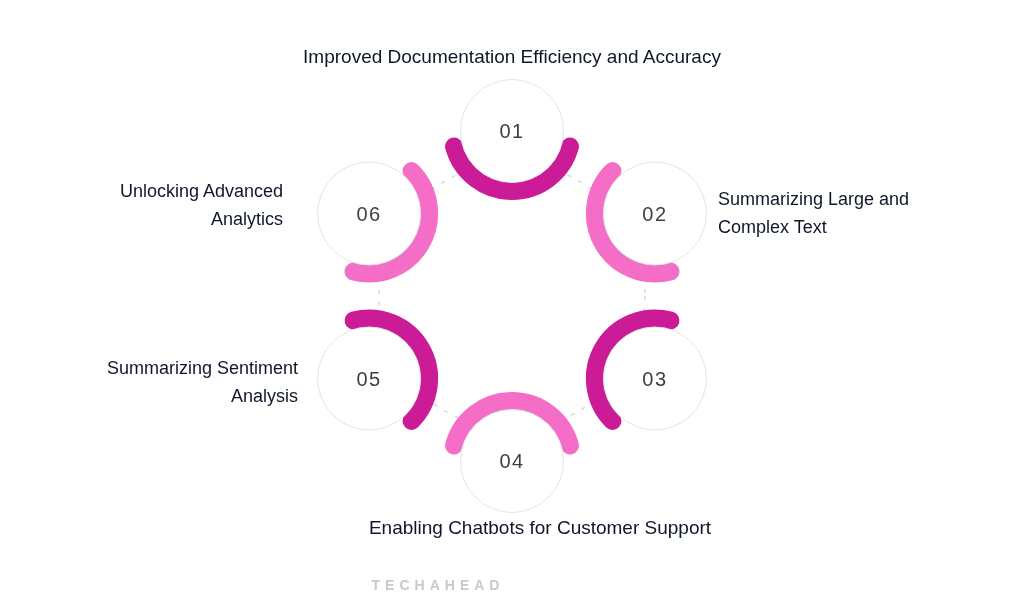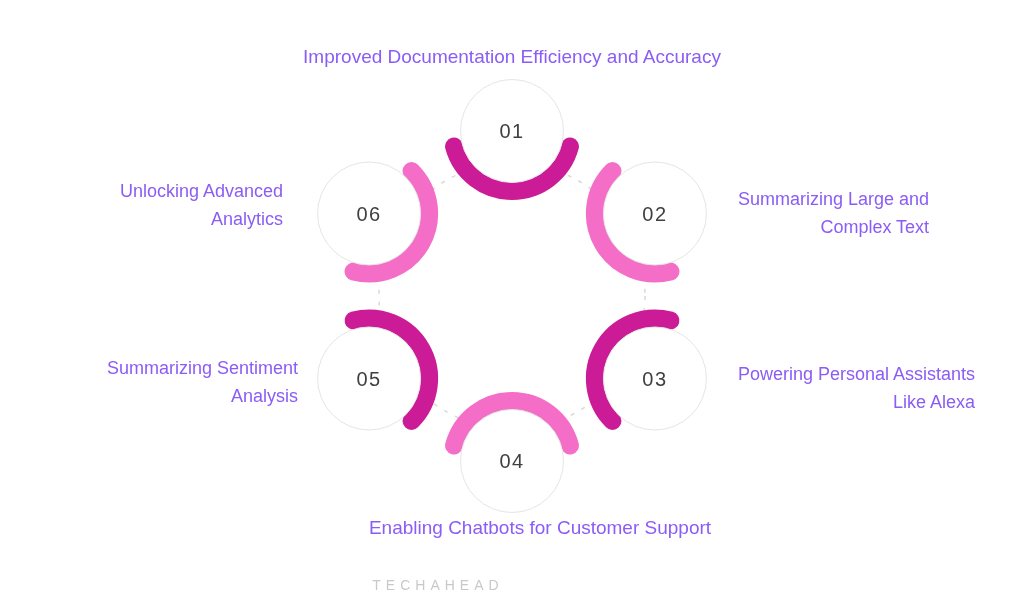--- a/index.html
+++ b/index.html
@@ -20,44 +20,44 @@
     left: 0;
     top: 0;
   }
   .node-number {
     font-family: "Liberation Sans", sans-serif;
     font-size: 20px;
     letter-spacing: 1.5px;
   }
   .label {
     position: absolute;
-    color: #8b5cf6;
+    color: #0f172a;
     font-size: 18px;
     line-height: 28px;
     white-space: pre-line;
   }
   .label.center {
     left: 0;
     width: 1024px;
     text-align: center;
     font-size: 19px;
     line-height: 26px;
   }
   .label.top-title { top: 44px; }
   .label.bottom-title { top: 515px; padding-left: 28px; }
-  .label.right-side { text-align: right; margin-left: 20px; }
+  .label.right-side { text-align: left; }
   .label.left-side { text-align: right; }
   .logo {
     position: absolute;
     top: 577px;
     left: 0;
     width: 876px;
     text-align: center;
     font-size: 14px;
-    font-weight: 400;
+    font-weight: 700;
     letter-spacing: 5px;
     color: #c9c9c9;
   }
 </style>
 </head>
 <body>
 
 <div class="stage">
 
   <svg class="diagram-svg" width="1024" height="609" viewBox="0 0 1024 609">
@@ -99,22 +99,20 @@
       <circle cx="369.1" cy="213.5" r="51.5" stroke-width="1" fill="#ffffff" stroke="#e5e5e5"></circle>
       <text x="369.1" y="220.5" text-anchor="middle" class="node-number" fill="#404040">06</text>
     </g>
   </svg>
 
   <div class="label center top-title">Improved Documentation Efficiency and Accuracy</div>
 
   <div class="label right-side" style="left:718px; top:185px;">Summarizing Large and
 Complex Text</div>
 
-  <div class="label right-side" style="left:718px; top:360px;">Powering Personal Assistants
-Like Alexa</div>
 
   <div class="label center bottom-title">Enabling Chatbots for Customer Support</div>
 
   <div class="label left-side" style="left:107px; top:354px;">Summarizing Sentiment
 Analysis</div>
 
   <div class="label left-side" style="left:120px; top:177px;">Unlocking Advanced
 Analytics</div>
 
   <div class="logo">TECHAHEAD</div>

